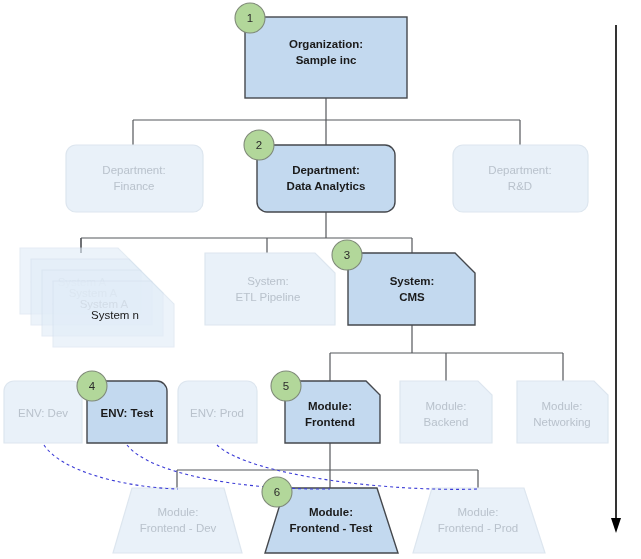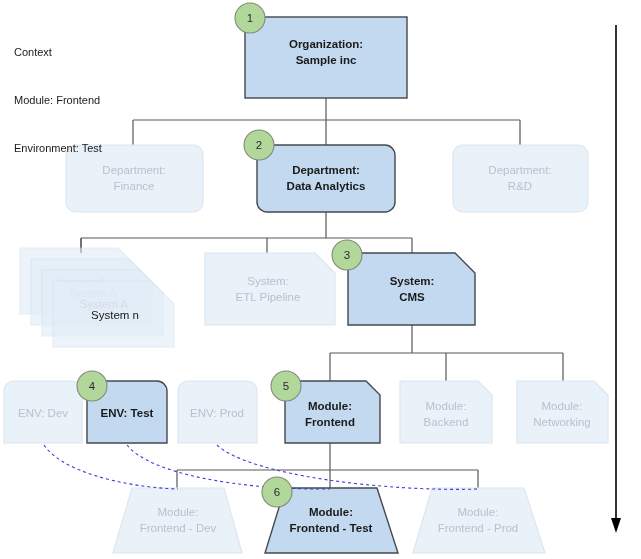--- a/index.html
+++ b/index.html
@@ -22,25 +22,20 @@
   .conn{stroke:#55585c;stroke-width:1.2;fill:none;}
   .dashcurve{stroke:#3b3bd6;stroke-width:1.1;fill:none;stroke-dasharray:3 3;}
   .bigarrow{stroke:#000;stroke-width:1.6;fill:none;}
   .badge-c{fill:#b2d79a;stroke:#7f8a78;stroke-width:1.1;}
 </style>
 </head>
 <body>
 
 <div id="canvas">
 
-  <div class="ctx">
-    <div>Context</div>
-    <div>Module: Frontend</div>
-    <div>Environment: Test</div>
-  </div>
 
   <svg class="layer lines">
 
     <path class="conn" d="M326,98 L326,120 M133,120 L520,120 M133,120 L133,145 M326,120 L326,145 M520,120 L520,145"></path>
 
     <path class="conn" d="M326,212 L326,238 M81,238 L412,238 M81,238 L81,253 M267,238 L267,253 M412,238 L412,253"></path>
 
     <path class="conn" d="M412,325 L412,353 M330,353 L563,353 M330,353 L330,381 M446,353 L446,381 M563,353 L563,381"></path>
 
     <path class="conn" d="M330,443 L330,470 M177,470 L478,470 M177,470 L177,488 M330,470 L330,488 M478,470 L478,488"></path>

